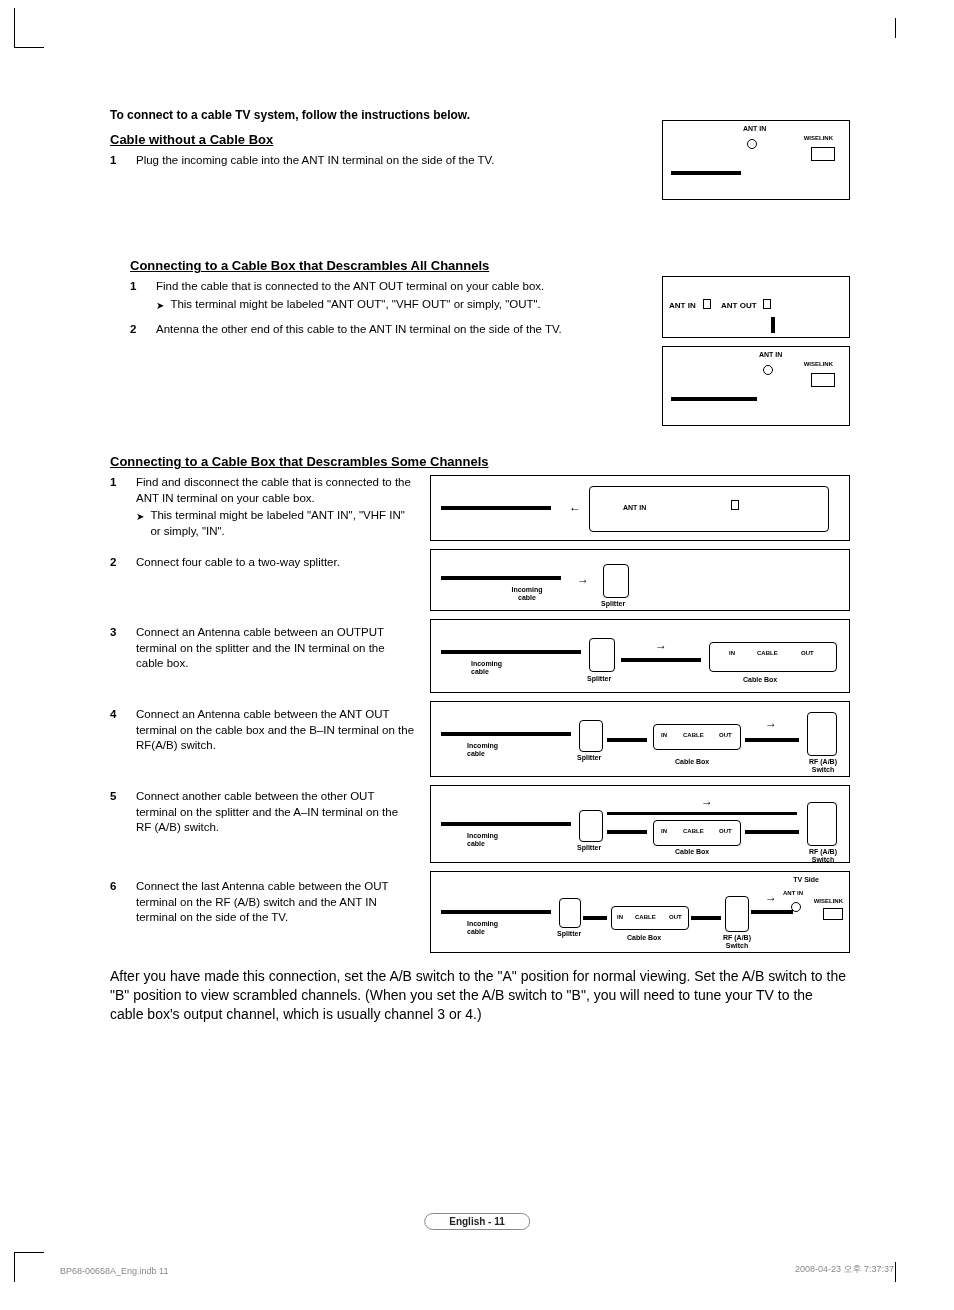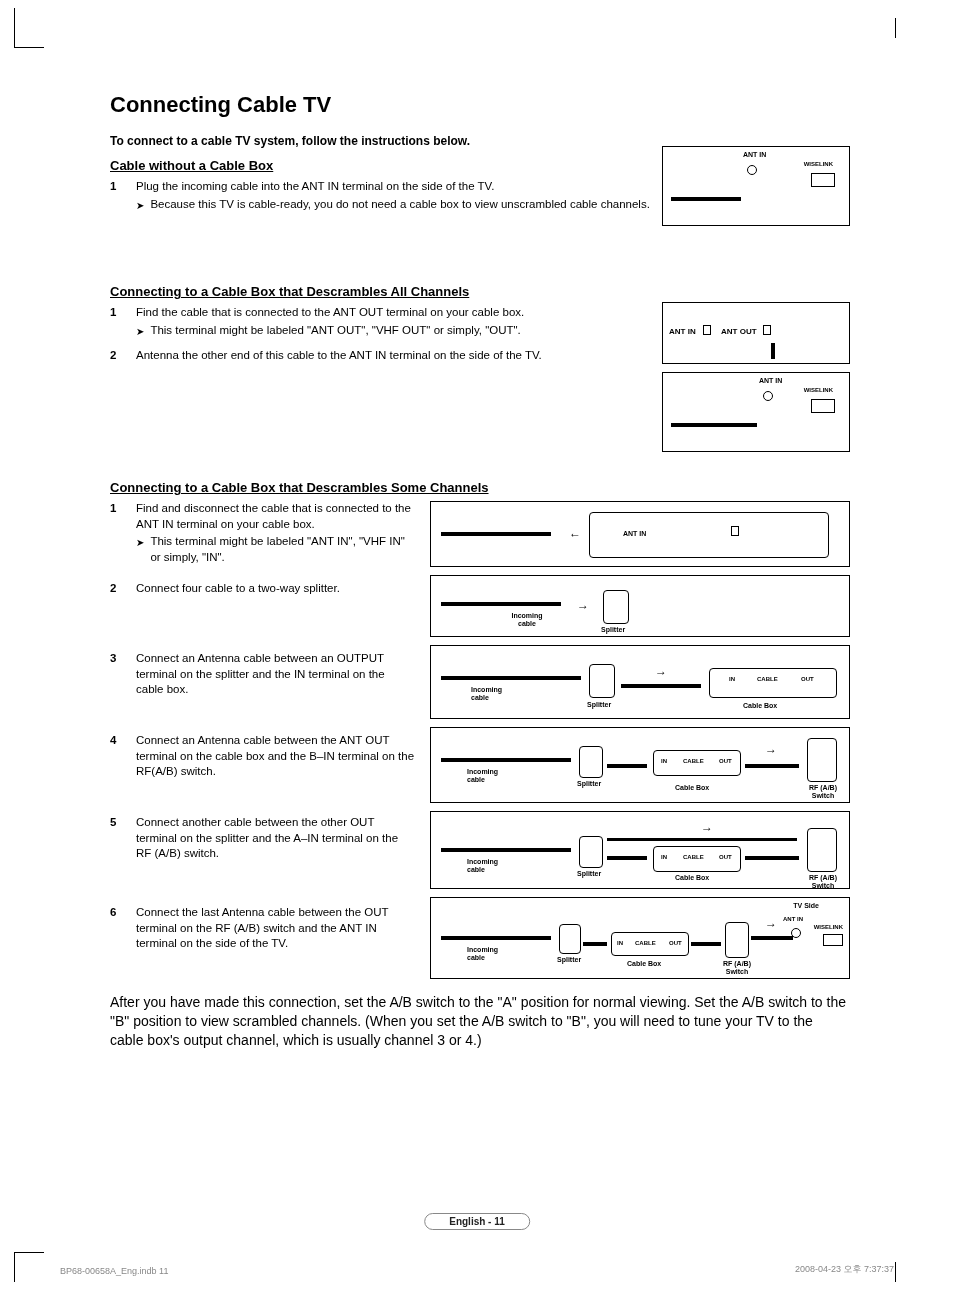--- a/index.html
+++ b/index.html
@@ -154,51 +154,46 @@
 </head>
 <body>
 
 <div class="crop-top"></div>
 <div class="crop-bottom"></div>
 <div class="crop-right-top"></div>
 <div class="crop-right-bottom"></div>
 
 <div class="page">
 
-  <h1>Connecting Cable TV</h1>
   <p class="intro">To connect to a cable TV system, follow the instructions below.</p>
 
   <div class="section" style="min-height:110px;">
     <h2>Cable without a Cable Box</h2>
     <div class="cols">
       <div class="left-narrow">
         <ol>
           <li class="step">
             <span class="num">1</span>
             <div class="body">
               <span>Plug the incoming cable into the ANT IN terminal on the side of the TV.</span>
-              <div class="sub">
-                <span class="arrow"></span>
-                <span>Because this TV is cable-ready, you do not need a cable box to view unscrambled cable channels.</span>
-              </div>
             </div>
           </li>
         </ol>
       </div>
     </div>
     <div class="diagram dia-right" style="top:-12px; width:188px; height:80px;">
       <span class="lbl" style="left:80px; top:4px;">ANT IN</span>
       <div class="socket" style="left:84px; top:18px;"></div>
       <span class="lbl tiny" style="right:16px; top:14px;">WISELINK</span>
       <div class="wiselink" style="right:14px; top:26px;"></div>
       <div class="connector" style="left:8px; top:50px; width:70px;"></div>
     </div>
   </div>
 
-  <div class="section" style="min-height:180px;">
+  <div class="section" style="min-height:180px;margin-left:20px;">
     <h2>Connecting to a Cable Box that Descrambles All Channels</h2>
     <div class="cols">
       <div class="left-narrow">
         <ol>
           <li class="step">
             <span class="num">1</span>
             <div class="body">
               <span>Find the cable that is connected to the ANT OUT terminal on your cable box.</span>
               <div class="sub">
                 <span class="arrow"></span>

